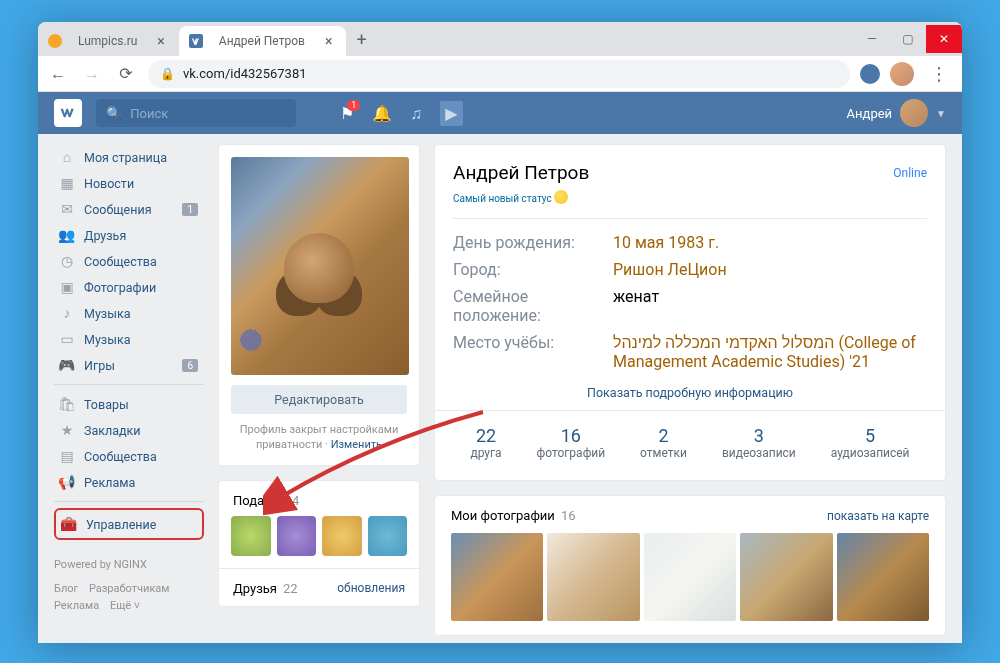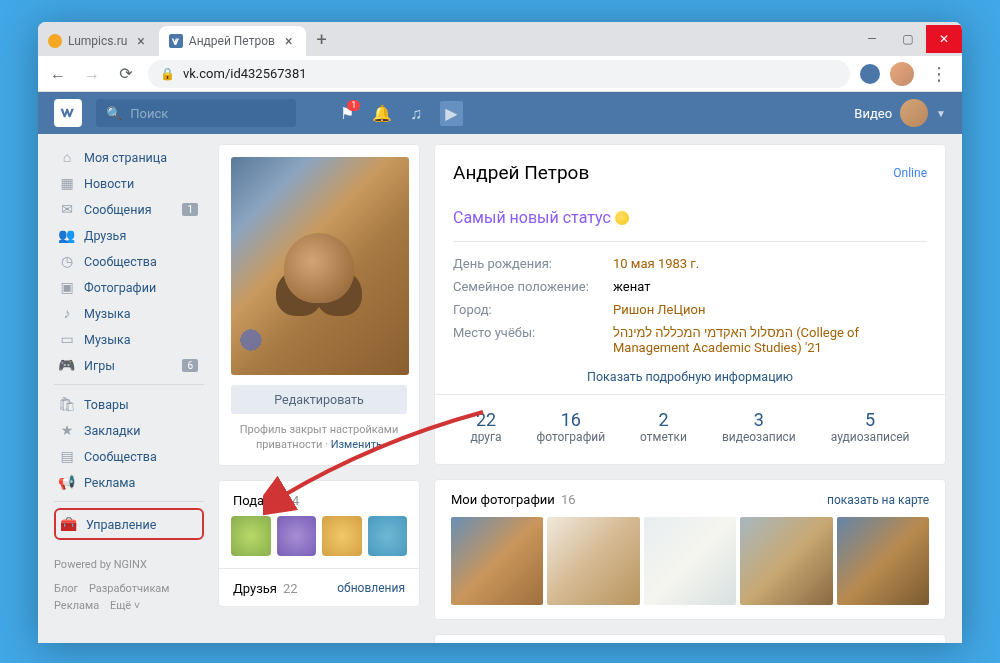--- a/index.html
+++ b/index.html
@@ -1,19 +1,19 @@
 <!DOCTYPE html>
 <html><head>
 <meta charset="utf-8">
 <style>
 * { box-sizing: border-box; margin: 0; padding: 0; font-family: -apple-system, BlinkMacSystemFont, Roboto, Helvetica, Arial, sans-serif; }
 body { width: 1000px; height: 663px; background: #41a7e6; overflow: hidden; position: relative; }
 .browser-window { position: absolute; top: 22px; left: 38px; width: 924px; height: 621px; background: #fff; border-radius: 8px 8px 0 0; box-shadow: 0 4px 40px rgba(0,0,0,0.3); overflow: hidden; }
 .titlebar { height: 34px; background: #dfe1e5; display: flex; align-items: center; }
-.tab { height: 30px; margin-top: 4px; display: flex; align-items: center; padding: 0 10px; font-size: 12px; color: #5f6368; gap:6px; max-width:190px; }
+.tab { height: 30px; margin-top: 4px; display: flex; align-items: center; padding: 0 10px; font-size: 12px; color: #5f6368; gap:16px; max-width:190px; }
 .tab.active { background: #fff; border-radius: 8px 8px 0 0; }
 .tab-close { color:#5f6368; font-size:14px; padding:0 4px; cursor:pointer;}
 .favicon { width:14px; height:14px; border-radius:50%; background:#f5a623; display:inline-block; }
 .favicon.vk { background:#4a76a8; border-radius:2px; position:relative; }
 .favicon.vk::after{content:"";position:absolute;inset:3px;background:#fff;clip-path:polygon(0 20%,20% 20%,35% 60%,50% 20%,65% 20%,50% 70%,70% 20%,90% 20%,55% 100%,35% 100%);}
 .newtab { font-size:18px; color:#5f6368; padding:0 10px; cursor:pointer;}
 .win-controls { margin-left:auto; display:flex; }
 .win-btn { width:36px; height:28px; display:flex; align-items:center; justify-content:center; font-size:12px; color:#666; cursor:pointer;}
 .win-btn.close { background:#e81123; color:#fff; }
 .addrbar { height: 36px; background:#fff; border-bottom:1px solid #e0e0e0; display:flex; align-items:center; padding:0 8px; gap:10px;}
@@ -66,24 +66,24 @@
 .friends-hdr{display:flex;padding:12px 14px 10px;font-size:13px;align-items:center;border-top:1px solid #e7e8ec;}
 .friends-hdr b{font-weight:400;}
 .friends-hdr .cnt{color:#939393;margin-left:6px;}
 .friends-hdr .upd{margin-left:auto;color:#2a5885;font-size:12px;}
 
 .main-col { flex:1; }
 .profile-head { background:#fff; border:1px solid #e7e8ec; border-radius:4px; padding:16px 18px; margin-bottom:14px;}
 .ph-row1{display:flex;align-items:center;}
 .ph-name{font-size:19px;font-weight:400;color:#000;}
 .ph-online{margin-left:auto;font-size:12px;color:#3b82f6;}
-.ph-status{font-size:16px;color:#8b5cf6;margin-top:24px;}
+.ph-status{font-size:10px;color:#0369a1;margin-top:6px;}
 .emoji{display:inline-block;width:14px;height:14px;background:radial-gradient(circle at 40% 40%,#ffe066,#f5c518);border-radius:50%;vertical-align:-2px;}
 .ph-hr{height:1px;background:#e7e8ec;margin:14px 0 10px;}
-.info-row{display:flex;font-size:13px;padding:4px 0;justify-content:space-between;}
+.info-row{display:flex;font-size:16px;padding:4px 0;justify-content:space-between;}
 .info-label{width:160px;color:#818c99;}
 .info-val{color:#a16207;flex:1;}
 .info-val.plain{color:#000;}
 .show-more{text-align:center;font-size:12.5px;color:#2a5885;margin:10px 0 4px;}
 .ph-hr2{height:1px;background:#e7e8ec;margin:10px -18px 0;}
 .stats-row{display:flex;justify-content:space-around;padding:14px 0 4px;text-align:center;}
 .stat{cursor:pointer;}
 .stat .num{font-size:18px;color:#2a5885;}
 .stat .lbl{font-size:12px;color:#626d7a;}
 .photos-card{background:#fff;border:1px solid #e7e8ec;border-radius:4px;margin-bottom:14px;}
@@ -150,21 +150,21 @@
         <span>🔍</span>
         <span>Поиск</span>
       </div>
       <div class="vk-top-icons">
         <span class="vk-top-icon hl">⚑<span class="badge-red">1</span></span>
         <span class="vk-top-icon">🔔</span>
         <span class="vk-top-icon">♫</span>
         <span class="vk-top-icon" style="background:#6690bf;padding:3px 5px;border-radius:2px;">▶</span>
       </div>
       <div class="vk-user">
-        <span>Видео</span>
+        <span>Андрей</span>
         <span class="vk-user-av"></span>
         <span style="font-size:10px;opacity:.7">▼</span>
       </div>
     </div>
 
     <div class="vk-body">
 
       <div class="sidebar">
         <div class="sb-item">
             <span class="sb-icon">⌂</span>
@@ -266,26 +266,26 @@
             <span class="ph-name">Андрей Петров</span>
             <span class="ph-online">Online</span>
           </div>
           <div class="ph-status"><span>Самый новый статус </span><span class="emoji"></span></div>
           <div class="ph-hr"></div>
           <div class="info-row">
               <span class="info-label">День рождения:</span>
               <span class="info-val">10 мая 1983 г.</span>
             </div>
           <div class="info-row">
+              <span class="info-label">Город:</span>
+              <span class="info-val">Ришон ЛеЦион</span>
+            </div>
+          <div class="info-row">
               <span class="info-label">Семейное положение:</span>
               <span class="info-val plain">женат</span>
-            </div>
-          <div class="info-row">
-              <span class="info-label">Город:</span>
-              <span class="info-val">Ришон ЛеЦион</span>
             </div>
           <div class="info-row">
               <span class="info-label">Место учёбы:</span>
               <span class="info-val">המסלול האקדמי המכללה למינהל (College of Management Academic Studies) '21</span>
             </div>
           <div class="show-more">Показать подробную информацию</div>
           <div class="ph-hr2"></div>
           <div class="stats-row">
             <div class="stat">
                 <div class="num">22</div>

